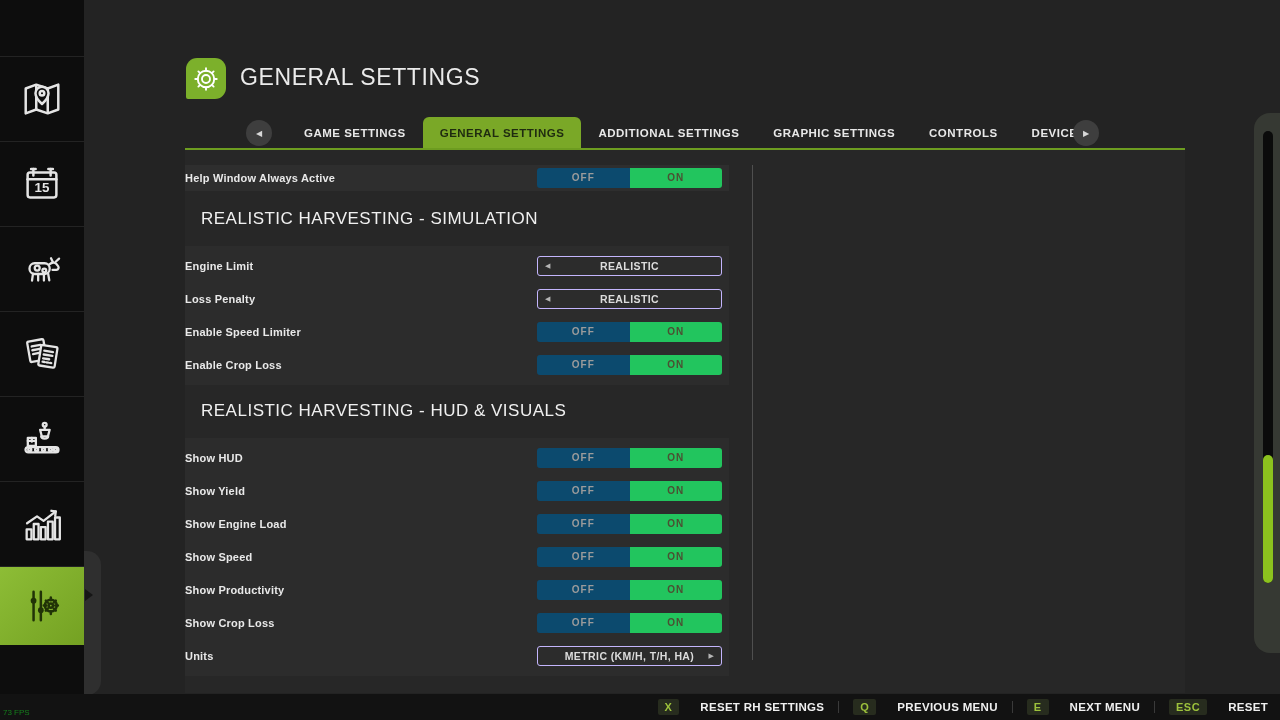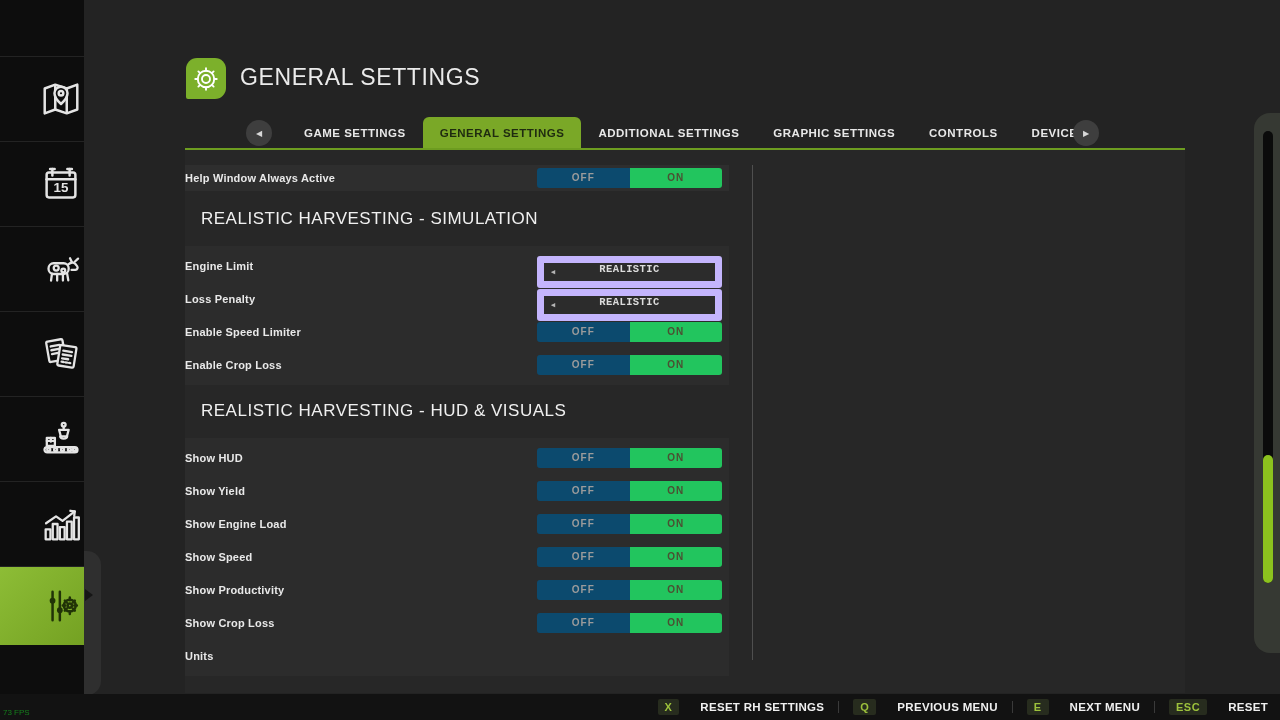--- a/index.html
+++ b/index.html
@@ -1,21 +1,21 @@
 <!DOCTYPE html>
 <html><head>
 <meta charset="utf-8">
 <style>
   html,body{margin:0;padding:0;background:#000;}
   .screen{position:relative;width:1280px;height:720px;background:#232323;overflow:hidden;
           font-family:"Liberation Sans",sans-serif;}
 
   
   .sidebar{position:absolute;left:0;top:0;width:84px;height:694px;background:#0d0d0d;}
-  .sb-cell{position:relative;height:84px;border-top:1px solid #232323;display:flex;align-items:center;justify-content:flex-end;color:#e4e4e4;cursor:pointer;}
+  .sb-cell{position:relative;height:84px;border-top:1px solid #232323;display:flex;align-items:center;justify-content:center;color:#e4e4e4;cursor:pointer;}
   .sb-cell:first-child{margin-top:56px;}
   .sb-cell.active{height:78px;background:linear-gradient(135deg,#8dbd36,#74a122);color:#213307;}
   .sb-cell svg{width:46px;height:46px;display:block;}
   .sb-blob{position:absolute;left:84px;top:551px;width:17px;height:144px;background:#2f2f2f;border-radius:0 14px 14px 0;}
   .sb-arrow{position:absolute;left:85px;top:589px;width:0;height:0;border:6px solid transparent;border-left:8px solid #161616;}
 
   
   .app-icon{position:absolute;left:186px;top:58px;width:40px;height:41px;background:#7cb02b;
             border-radius:11px 11px 11px 2px;display:flex;align-items:center;justify-content:center;}
   .app-icon svg{width:30px;height:30px;}
@@ -44,22 +44,22 @@
   .panel{background:#2c2c2c;display:flex;flex-direction:column;gap:11px;padding:9px 0;}
   .panel.p1{margin-top:13px;}
   .panel.p2{margin-top:12px;}
 
   .toggle{display:flex;height:20px;border-radius:3px;overflow:hidden;}
   .seg{flex:1;text-align:center;line-height:20px;font-size:10px;font-weight:bold;letter-spacing:1px;cursor:pointer;}
   .seg.off{background:#0c4a6e;color:#9b9b9b;}
   .seg.on{background:#3b3b3b;color:#9b9b9b;}
   .seg.sel{background:#22c55e;color:#4b5032;}
 
-  .selector{position:relative;height:18px;border:7px solid #c4b5fd;border-radius:3px;background:#2c2c2c;
-            display:flex;justify-content:center;cursor:pointer;font-family:Liberation Mono, monospace;}
+  .selector{position:relative;height:18px;border:1px solid #c4b5fd;border-radius:3px;background:#2c2c2c;
+            display:flex;align-items:center;justify-content:center;cursor:pointer;}
   .selector .val{font-size:10.5px;font-weight:bold;color:#dcdcdc;letter-spacing:.4px;}
   .selector .arr{position:absolute;top:50%;transform:translateY(-56%);font-size:7px;color:#b5b5b5;cursor:pointer;}
   .selector .arr.l{left:7px;} .selector .arr.r{right:7px;}
 
   .scroll-line{position:absolute;left:752px;top:165px;width:1px;height:495px;background:#4f4f4f;}
 
   
   .edge-bar{position:absolute;left:1254px;top:113px;width:34px;height:540px;background:#363933;border-radius:16px 0 0 16px;}
   .edge-track{position:absolute;left:9px;top:18px;width:10px;height:452px;background:#0b0b0b;border-radius:5px;}
   .edge-thumb{position:absolute;left:9px;top:342px;width:10px;height:128px;background:#8cc21e;border-radius:5px;cursor:pointer;}
@@ -300,20 +300,26 @@
           <span class="row-label">Show Crop Loss</span>
           <div class="row-control">
             <div class="toggle">
               <span class="seg off">OFF</span>
               <span class="seg on sel">ON</span>
             </div>
           </div>
         </div>
         <div class="row">
           <span class="row-label">Units</span>
+          <div class="row-control">
+            <div class="selector">
+              <span class="val">METRIC (KM/H, T/H, HA)</span>
+              <span class="arr r">▶</span>
+            </div>
+          </div>
         </div>
       </div>
     </div>
   <div class="scroll-line"></div>
 
   <div class="edge-bar">
     <div class="edge-track"></div>
     <div class="edge-thumb"></div>
   </div>
 

